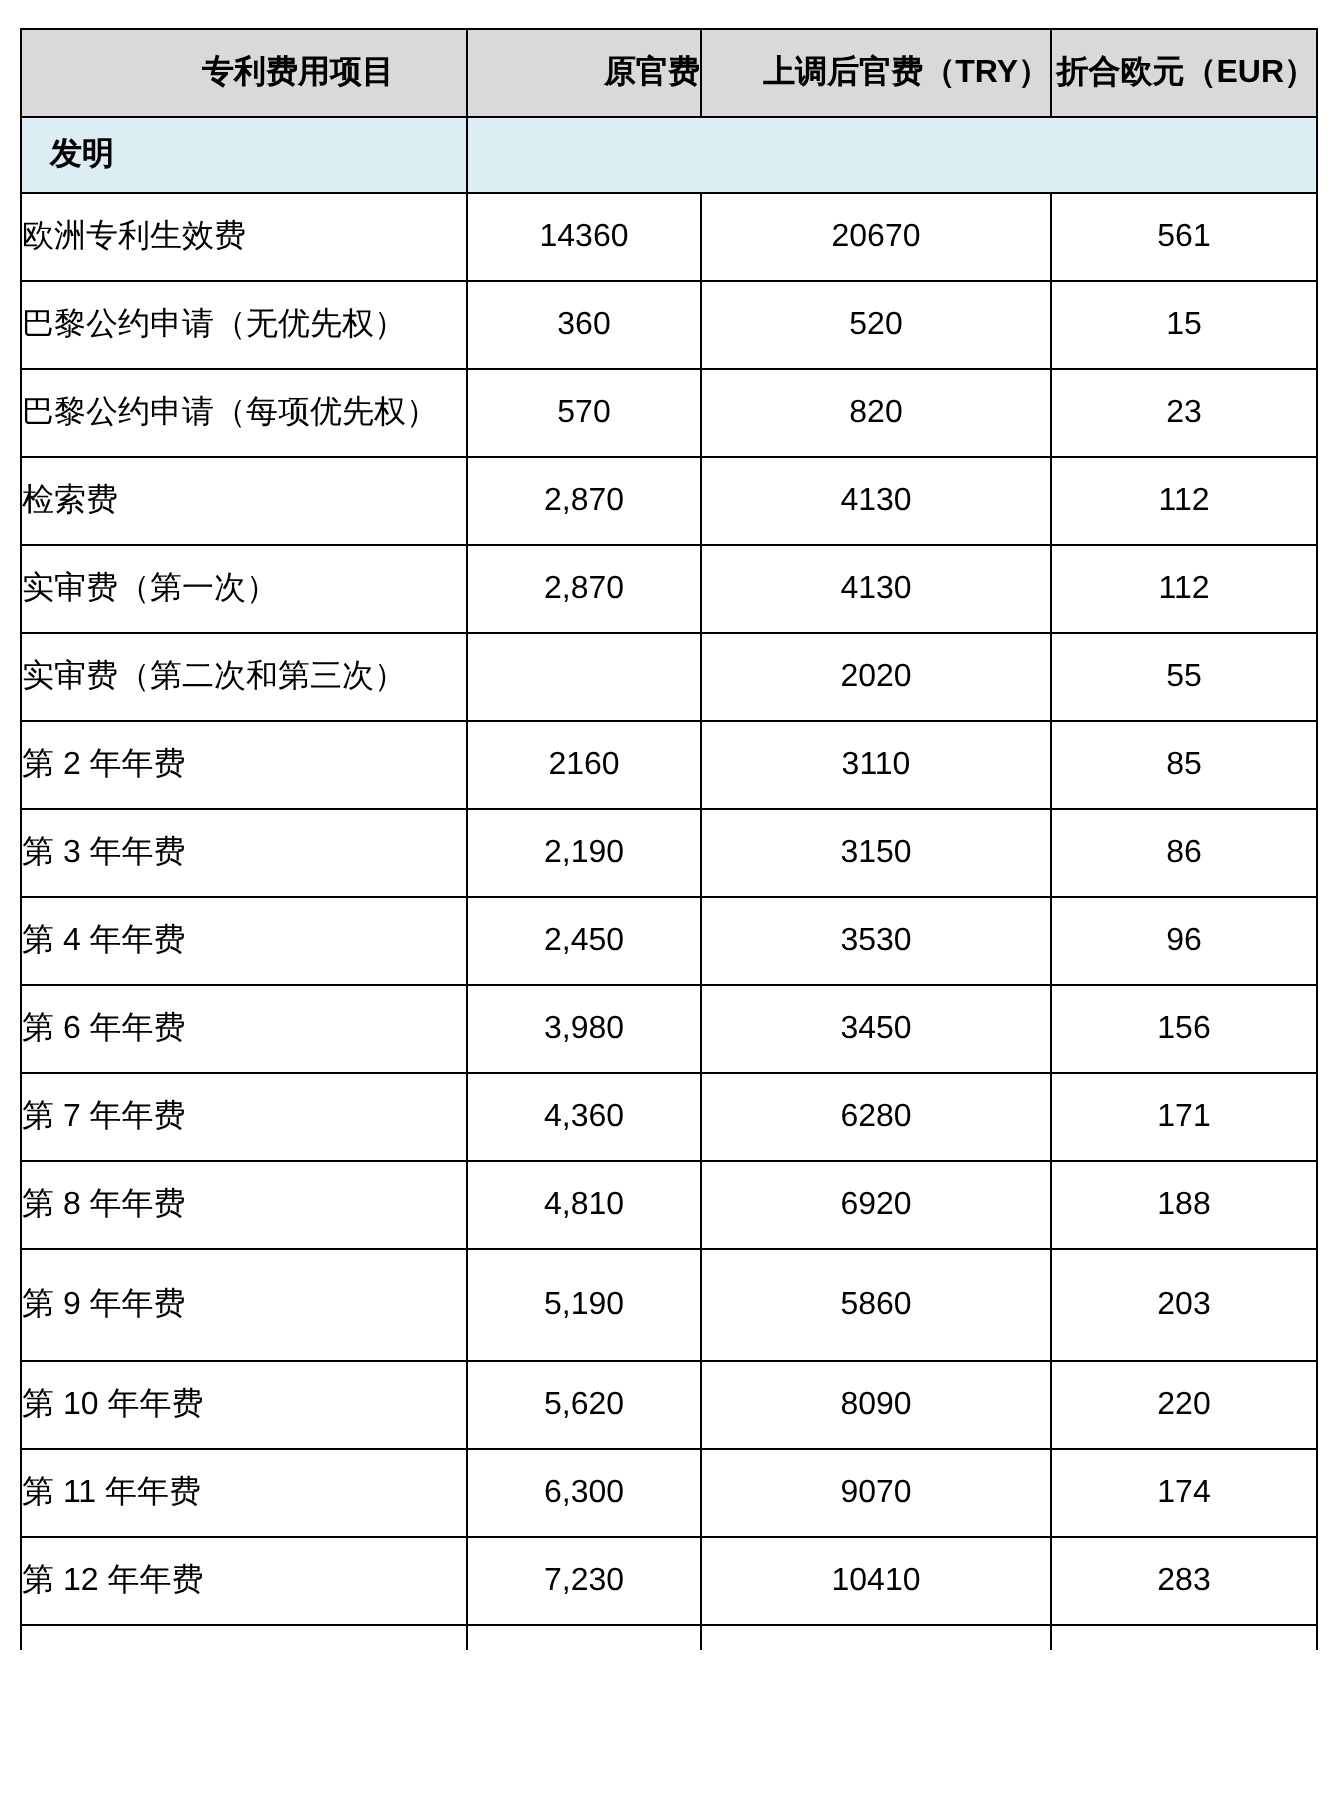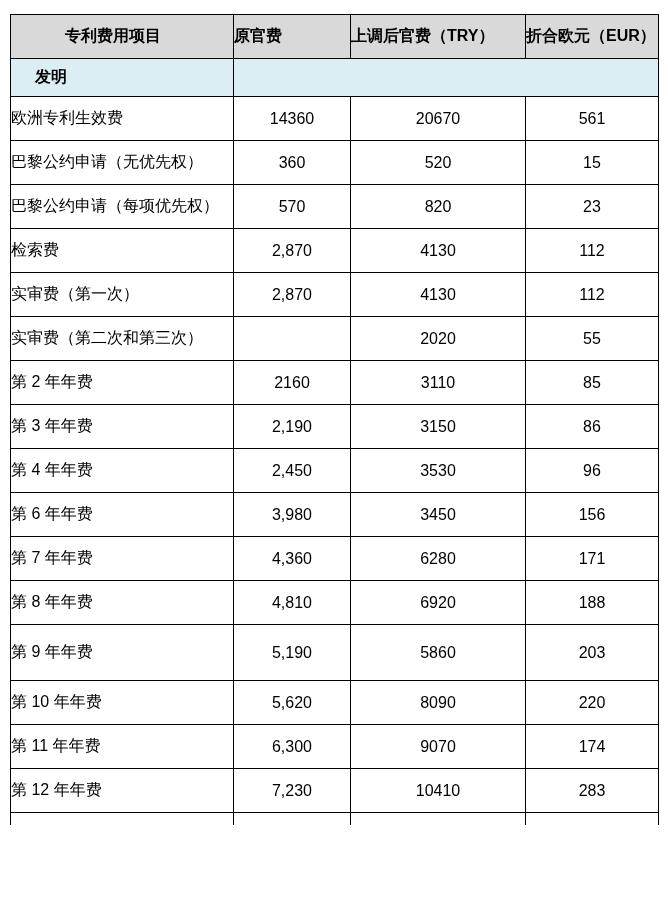--- a/index.html
+++ b/index.html
@@ -38,34 +38,34 @@
     vertical-align: middle;
     padding: 0;
     overflow: hidden;
     white-space: nowrap;
   }
 
   tr.header-row { height: 44px; }
   tr.header-row th {
     background: var(--header-bg, #d9d9d9);
     font-weight: bold;
-    text-align: left;
+    text-align: right;
   }
   tr.header-row th.col-item {
-    text-align: left;
+    text-align: center;
     padding-left: 54px;
   }
 
   tr.section-row { height: 38px; }
   tr.section-row td {
     background: var(--section-bg, #daeef3);
     font-weight: bold;
     text-align: left;
   }
-  tr.section-row td.section-label { padding-left: 24px; }
+  tr.section-row td.section-label { padding-left: 14px; }
 
   tbody tr.data-row { height: 44px; }
   tbody tr.data-row:nth-child(13) { height: 56px; }
   tbody tr.data-row:nth-child(18) { height: 41px; padding-left: 16px; }
 
   td.cell-item {
     text-align: left;
     padding-left: 7px;
   }
   td.cell-num {

